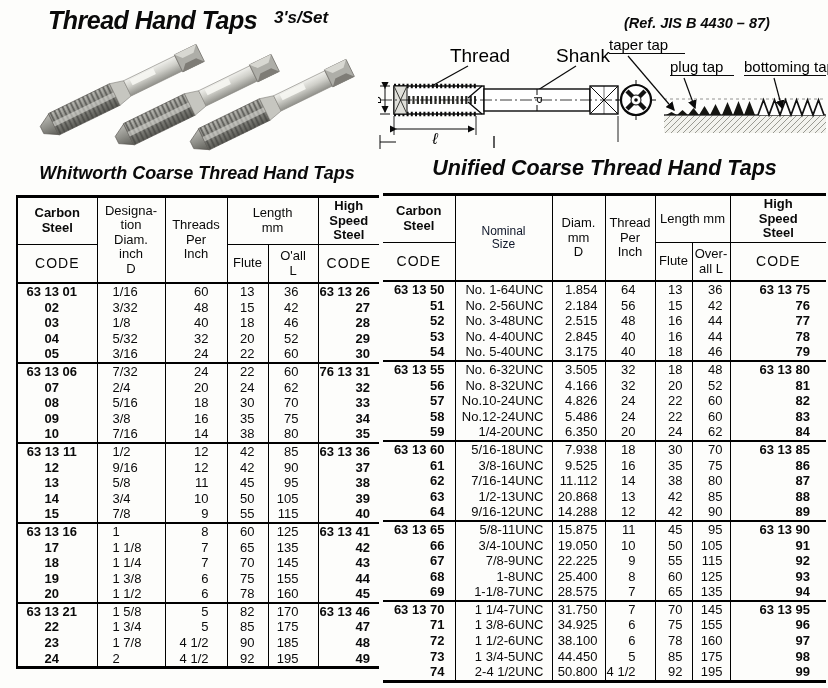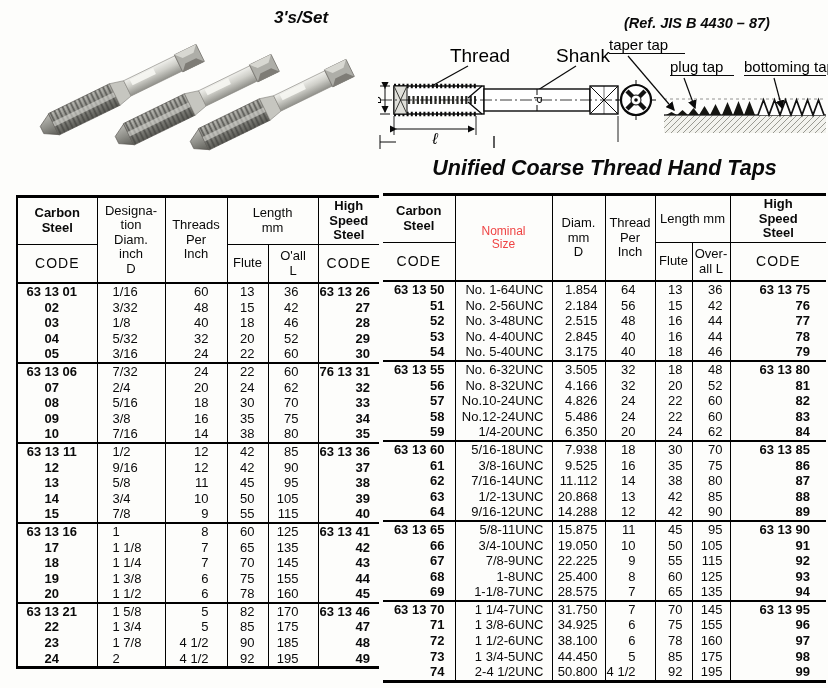--- a/index.html
+++ b/index.html
@@ -25,21 +25,21 @@
   table { border-collapse:collapse; table-layout:fixed; position:absolute; }
   #wt { left:16px;  top:195px; width:362px; border-top:3px solid #000; border-bottom:3px solid #000; border-left:2px solid #000; }
   #ut { left:383px; top:193px; width:443px; border-top:3px solid #000; border-bottom:3px solid #000; }
 
   th, td { padding:0; font-size:13px; }
   thead th { font-weight:normal; text-align:center; vertical-align:middle; white-space:pre-line; line-height:1.12; }
   thead tr.h1 th { height:46px; }
   thead tr.h2 th { height:37px; }
   th.bold-h { font-weight:bold; }
   th.code-h { font-size:14px; letter-spacing:1px; }
-  th.small-h { font-size:12px; color:#ef4444; }
+  th.small-h { font-size:12px; color:#0f172a; }
   .bl { border-left:1.7px solid #000; }
   th.h-split { border-bottom:1.8px solid #000; }
 
   tbody td { height:15.6px; line-height:15.6px; vertical-align:middle; }
   tbody tr.group-start td { border-top:2.3px solid #000; }
   td.c-code, td.c-hss { font-weight:bold; }
 
   #wt td.c-code  { text-align:center; padding-right:11px; }
   #wt td.c-desig { text-align:left;  padding-left:15px; }
   #wt td.c-tpi   { text-align:right; padding-right:18px; }
@@ -53,20 +53,21 @@
   #ut td.c-tpi   { text-align:right; padding-right:19px; }
   #ut td.c-flute { text-align:right; padding-right:9px; }
   #ut td.c-oall  { text-align:right; padding-right:7px; }
   #ut td.c-hss   { text-align:right; padding-right:16px; }
 </style>
 </head>
 <body>
 
 <div class="page">
 
+  <div class="abs t-main">Thread Hand Taps</div>
   <div class="abs t-set">3's/Set</div>
   <div class="abs t-ref">(Ref. JIS B 4430 – 87)</div>
 
   <svg class="photo" width="348" height="128" viewBox="0 0 348 128">
     <defs>
       <linearGradient id="gShank" x1="0" y1="0" x2="0" y2="1">
         <stop offset="0" stop-color="#f0f0ec"></stop>
           <stop offset="0.45" stop-color="#cfcfc9"></stop>
           <stop offset="1" stop-color="#90908a"></stop>
       </linearGradient>
@@ -168,20 +169,21 @@
     <line x1="231" y1="17.5" x2="307" y2="17.5" stroke="#0a0a0a" stroke-width="1"></line>
     <line x1="250" y1="20" x2="296" y2="74" stroke="#0a0a0a" stroke-width="1.2" marker-end="url(#arr)"></line>
     <text x="292" y="36" font-size="15">plug tap</text>
     <line x1="292" y1="39.5" x2="356" y2="39.5" stroke="#0a0a0a" stroke-width="1"></line>
     <line x1="306" y1="42" x2="317" y2="72" stroke="#0a0a0a" stroke-width="1.2" marker-end="url(#arr)"></line>
     <text x="366" y="36" font-size="15">bottoming tap</text>
     <line x1="366" y1="39.5" x2="448" y2="39.5" stroke="#0a0a0a" stroke-width="1"></line>
     <line x1="396" y1="42" x2="404" y2="72" stroke="#0a0a0a" stroke-width="1.2" marker-end="url(#arr)"></line>
   </svg>
 
+  <div class="wt-title">Whitworth Coarse Thread Hand Taps</div>
   <table id="wt">
     <colgroup>
       <col style="width:80px">
         <col style="width:68px">
         <col style="width:62px">
       <col style="width:41px">
         <col style="width:50px">
         <col style="width:61px">
     </colgroup>
     <thead>

